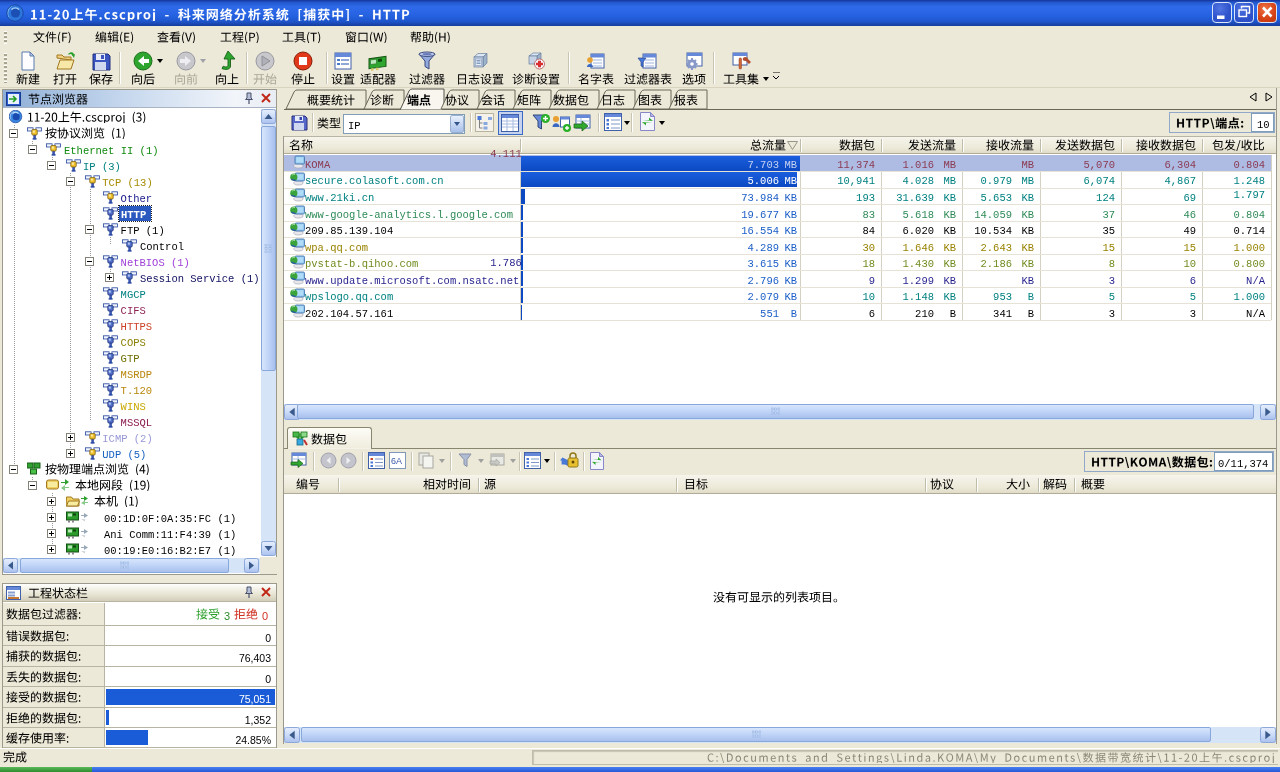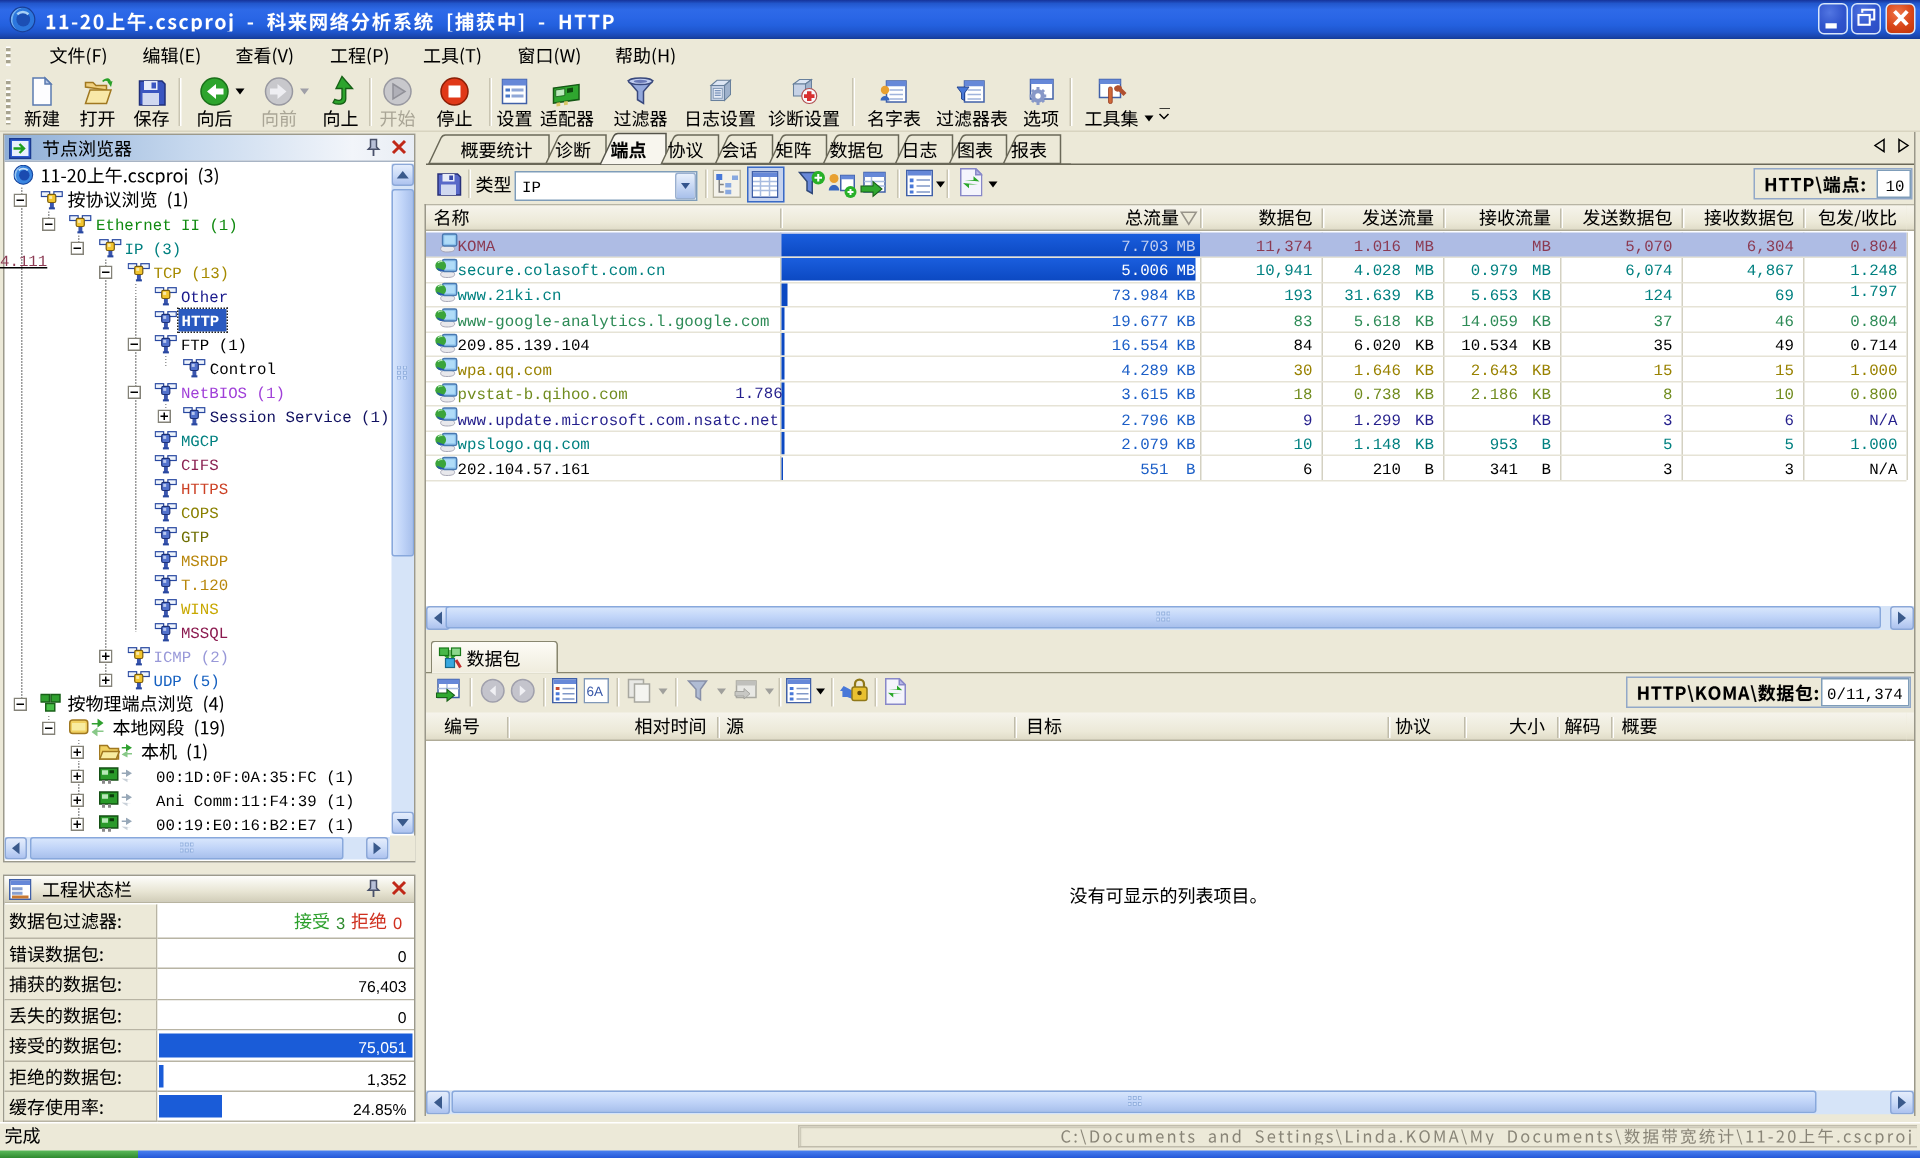--- a/index.html
+++ b/index.html
@@ -1724,21 +1724,21 @@
     </svg>
   </div>
 <div class="p" style="left:305px;top:159.8px;"><span style="font:10.5px 'Liberation Mono';color:#8b3a52;line-height:10.5px;white-space:pre;">KOMA</span></div>
 <div class="p" style="left:521px;top:155.5px;width:279px;height:15px;background:linear-gradient(180deg,#1a5ede,#0c49c2)"></div>
 <div class="p" style="left:0px;top:159.8px;width:797px;text-align:right;"><span style="font:10.5px 'Liberation Mono';color:#c4d0f0;line-height:10.5px;white-space:pre;">MB</span></div>
 <div class="p" style="left:0px;top:159.8px;width:779px;text-align:right;"><span style="font:10.5px 'Liberation Mono';color:#c4d0f0;line-height:10.5px;white-space:pre;">7.703</span></div>
 <div class="p" style="left:0px;top:159.8px;width:875px;text-align:right;"><span style="font:10.5px 'Liberation Mono';color:#8b3a52;line-height:10.5px;white-space:pre;">11,374</span></div>
 <div class="p" style="left:0px;top:159.8px;width:956px;text-align:right;"><span style="font:10.5px 'Liberation Mono';color:#8b3a52;line-height:10.5px;white-space:pre;">MB</span></div>
 <div class="p" style="left:0px;top:159.8px;width:934px;text-align:right;"><span style="font:10.5px 'Liberation Mono';color:#8b3a52;line-height:10.5px;white-space:pre;">1.016</span></div>
 <div class="p" style="left:0px;top:159.8px;width:1034px;text-align:right;"><span style="font:10.5px 'Liberation Mono';color:#8b3a52;line-height:10.5px;white-space:pre;">MB</span></div>
-<div class="p" style="left:0px;top:170px;width:1012px;text-align:left;text-decoration:underline;"><span style="font:10.5px 'Liberation Mono';color:#8b3a52;line-height:10.5px;white-space:pre;">4.111</span></div>
+<div class="p" style="left:0px;top:149px;width:1012px;text-align:center;"><span style="font:10.5px 'Liberation Mono';color:#8b3a52;line-height:10.5px;white-space:pre;">4.111</span></div>
 <div class="p" style="left:0px;top:159.8px;width:1115px;text-align:right;"><span style="font:10.5px 'Liberation Mono';color:#8b3a52;line-height:10.5px;white-space:pre;">5,070</span></div>
 <div class="p" style="left:0px;top:159.8px;width:1196px;text-align:right;"><span style="font:10.5px 'Liberation Mono';color:#8b3a52;line-height:10.5px;white-space:pre;">6,304</span></div>
 <div class="p" style="left:0px;top:159.8px;width:1265px;text-align:right;"><span style="font:10.5px 'Liberation Mono';color:#8b3a52;line-height:10.5px;white-space:pre;">0.804</span></div>
 <div class="p" style="left:284px;top:171.1px;width:987px;height:1px;background:#e6e3d6"></div>
 <div class="p" style="left:290px;top:171.8px;">
     <svg width="16" height="16">
       <path d="M8 13c-3 0-4.5-1-4.2-2.5C4 9.3 6 8.8 8.5 8.8s4.6.6 4.6 2.1C13.1 12.4 11 13 8 13z" fill="#e8e8ec" stroke="#a0a0b0" stroke-width="0.6"></path>
       <rect x="5" y="1" width="9.5" height="8" rx="1.2" fill="#8cc2ec" stroke="#4878b0" stroke-width="0.9"></rect>
       <rect x="6.2" y="2.2" width="7" height="5.4" fill="#b0dcf8"></rect>
       <circle cx="3.8" cy="5.2" r="3.6" fill="#3aa43a"></circle>
@@ -1860,21 +1860,21 @@
       <path d="M1 6.5a3.6 3.6 0 0 0 5.5 1.8z" fill="#2858b0"></path>
       <path d="M2 3.2a3.6 3.6 0 0 1 3-.8" stroke="#b8e8b8" fill="none" stroke-width="0.8"></path>
     </svg>
   </div>
 <div class="p" style="left:305px;top:259.1px;"><span style="font:10.5px 'Liberation Mono';color:#708b1e;line-height:10.5px;white-space:pre;">pvstat-b.qihoo.com</span></div>
 <div class="p" style="left:521px;top:254.8px;width:2px;height:15px;background:#0c49c2"></div>
 <div class="p" style="left:0px;top:259.1px;width:797px;text-align:right;"><span style="font:10.5px 'Liberation Mono';color:#1b5ec7;line-height:10.5px;white-space:pre;">KB</span></div>
 <div class="p" style="left:0px;top:259.1px;width:779px;text-align:right;"><span style="font:10.5px 'Liberation Mono';color:#1b5ec7;line-height:10.5px;white-space:pre;">3.615</span></div>
 <div class="p" style="left:0px;top:259.1px;width:875px;text-align:right;"><span style="font:10.5px 'Liberation Mono';color:#708b1e;line-height:10.5px;white-space:pre;margin-left:28px;">18</span></div>
 <div class="p" style="left:0px;top:259.1px;width:956px;text-align:right;"><span style="font:10.5px 'Liberation Mono';color:#708b1e;line-height:10.5px;white-space:pre;">KB</span></div>
-<div class="p" style="left:0px;top:259.1px;width:934px;text-align:right;"><span style="font:10.5px 'Liberation Mono';color:#708b1e;line-height:10.5px;white-space:pre;">0.738</span></div>
+<div class="p" style="left:0px;top:259.1px;width:934px;text-align:right;"><span style="font:10.5px 'Liberation Mono';color:#708b1e;line-height:10.5px;white-space:pre;">1.430</span></div>
 <div class="p" style="left:0px;top:259.1px;width:1034px;text-align:right;"><span style="font:10.5px 'Liberation Mono';color:#708b1e;line-height:10.5px;white-space:pre;">KB</span></div>
 <div class="p" style="left:0px;top:259.1px;width:1012px;text-align:right;"><span style="font:10.5px 'Liberation Mono';color:#708b1e;line-height:10.5px;white-space:pre;">2.186</span></div>
 <div class="p" style="left:0px;top:259.1px;width:1115px;text-align:right;"><span style="font:10.5px 'Liberation Mono';color:#708b1e;line-height:10.5px;white-space:pre;">8</span></div>
 <div class="p" style="left:0px;top:259.1px;width:1196px;text-align:right;"><span style="font:10.5px 'Liberation Mono';color:#708b1e;line-height:10.5px;white-space:pre;">10</span></div>
 <div class="p" style="left:0px;top:259.1px;width:1265px;text-align:right;"><span style="font:10.5px 'Liberation Mono';color:#708b1e;line-height:10.5px;white-space:pre;">0.800</span></div>
 <div class="p" style="left:284px;top:270.4px;width:987px;height:1px;background:#e6e3d6"></div>
 <div class="p" style="left:290px;top:271.1px;">
     <svg width="16" height="16">
       <path d="M8 13c-3 0-4.5-1-4.2-2.5C4 9.3 6 8.8 8.5 8.8s4.6.6 4.6 2.1C13.1 12.4 11 13 8 13z" fill="#e8e8ec" stroke="#a0a0b0" stroke-width="0.6"></path>
       <rect x="5" y="1" width="9.5" height="8" rx="1.2" fill="#8cc2ec" stroke="#4878b0" stroke-width="0.9"></rect>

